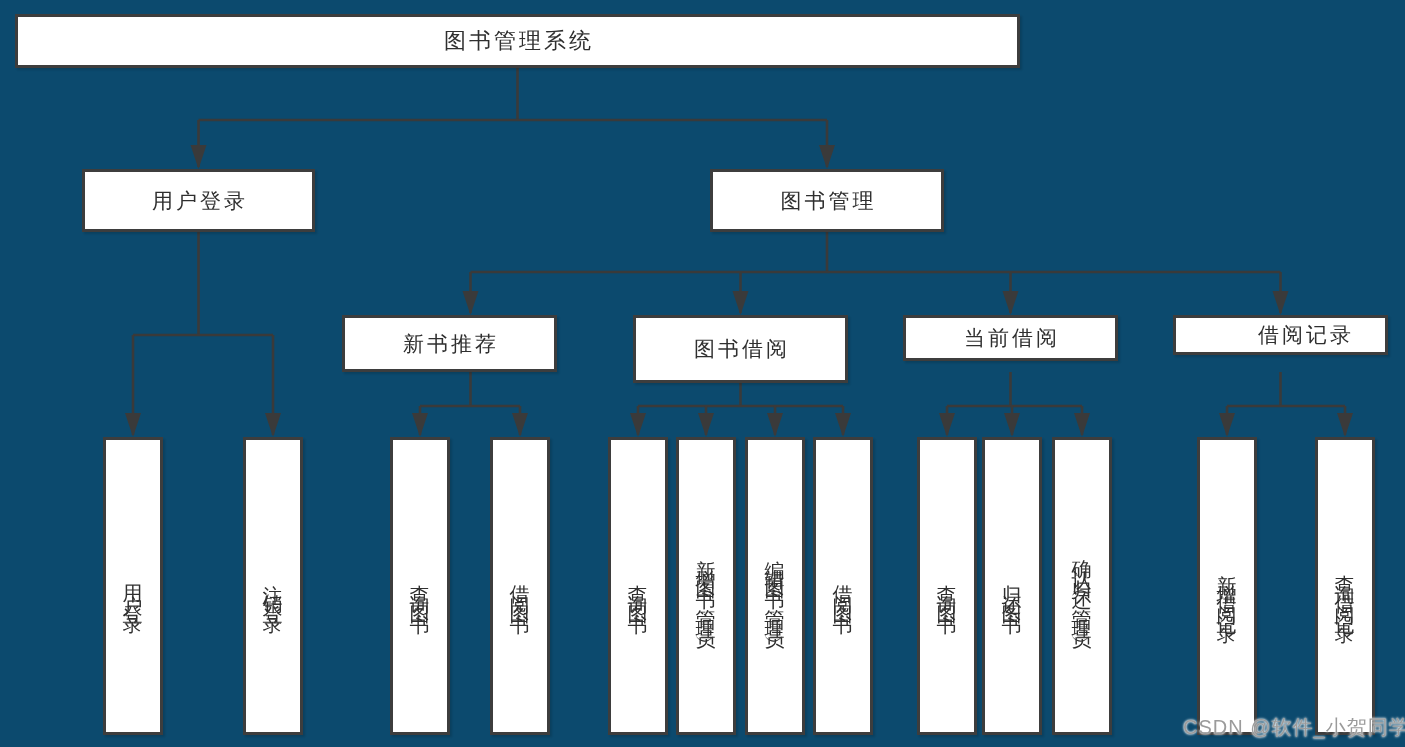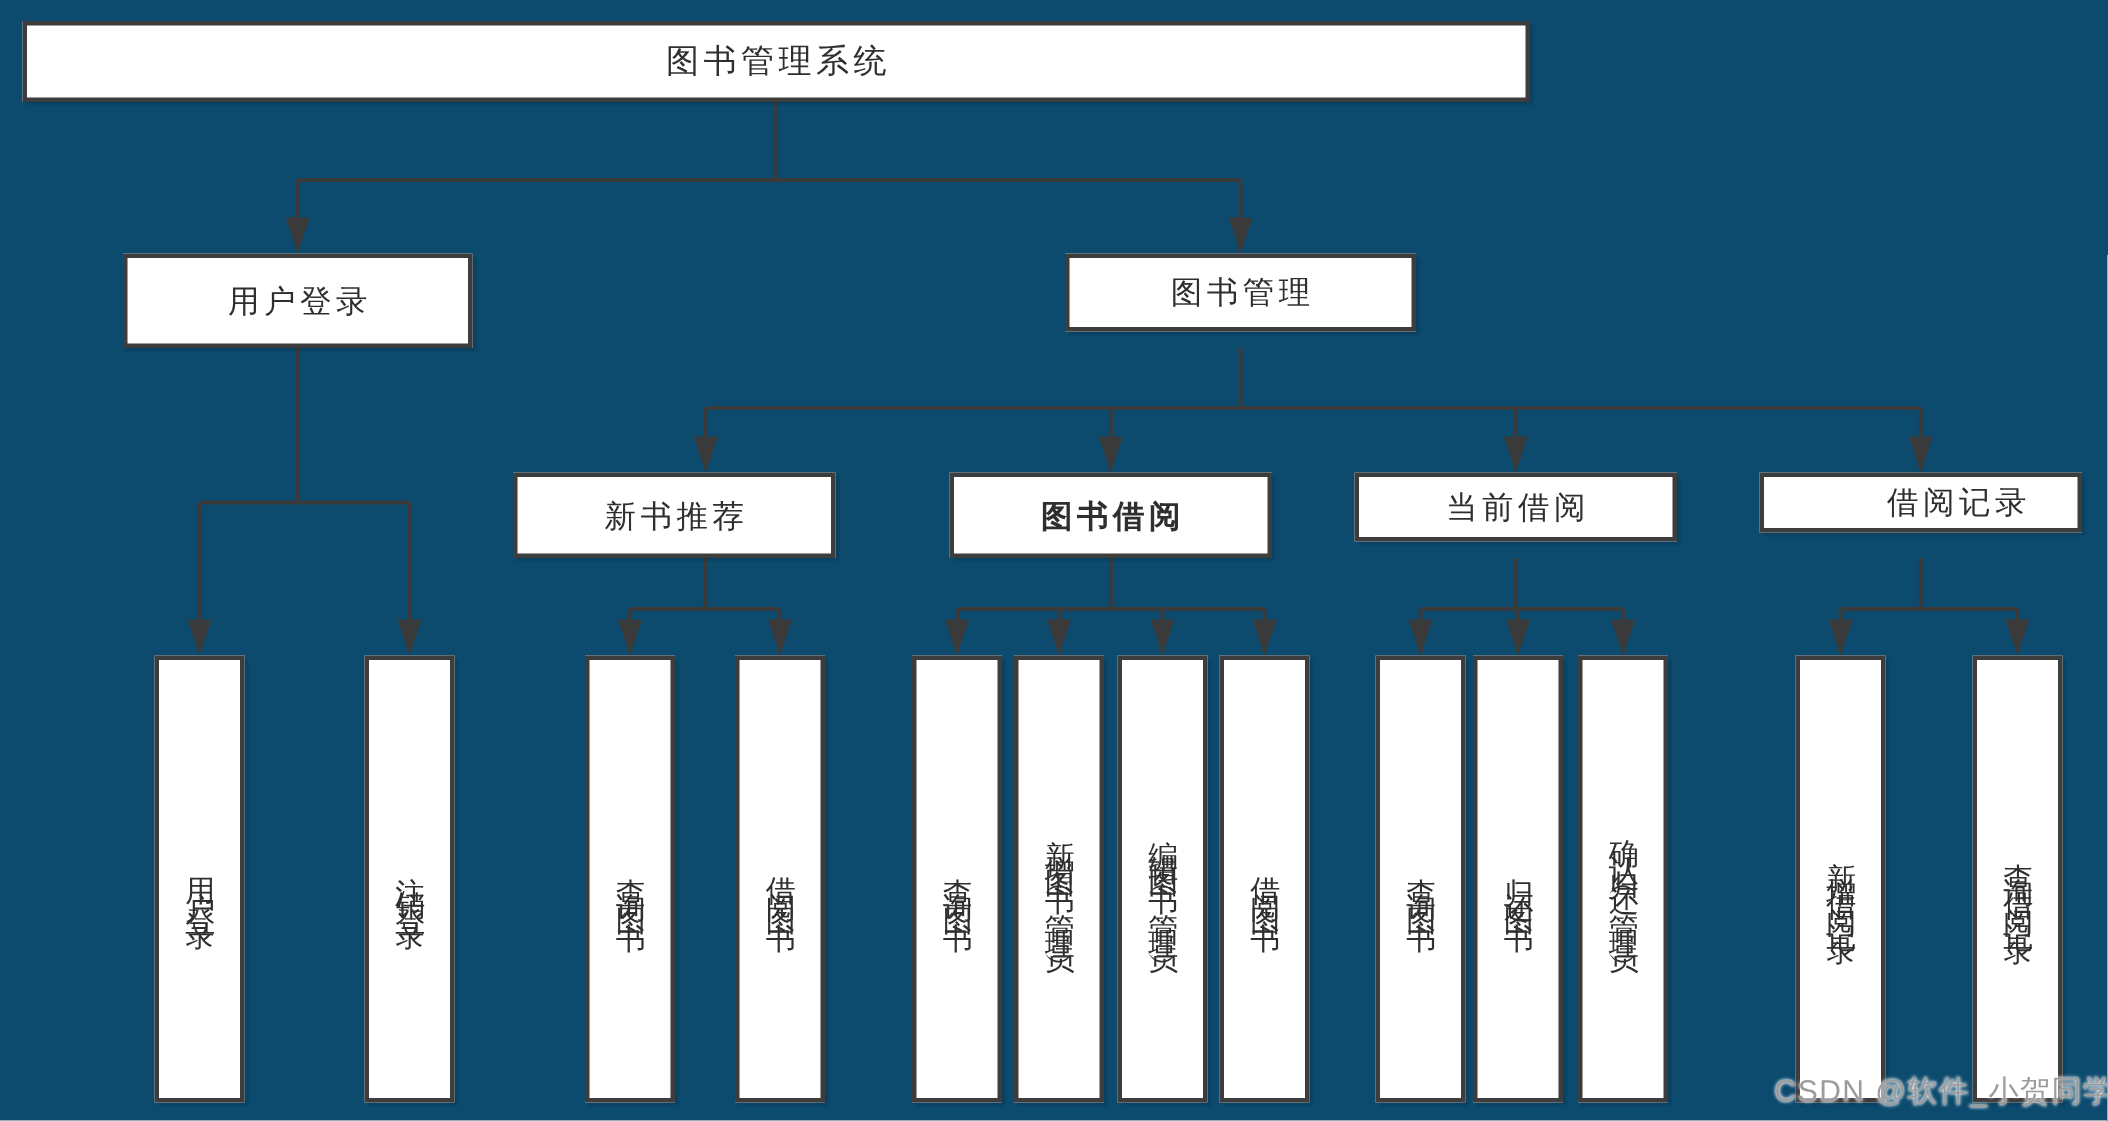--- a/index.html
+++ b/index.html
@@ -132,24 +132,24 @@
       <polygon points="1012,437 1004,413 1020,413"></polygon>
       <polygon points="1082,437 1074,413 1090,413"></polygon>
       <polygon points="1227,437 1219,413 1235,413"></polygon>
       <polygon points="1345,437 1337,413 1353,413"></polygon>
     </g>
   </svg>
 
   <div class="box hbox root" style="left:15px; top:14px; width:1005px; height:54px;">图书管理系统</div>
 
   <div class="box hbox" style="left:82px; top:169px; width:233px; height:63px;">用户登录</div>
-  <div class="box hbox" style="left:710px; top:169px; width:234px; height:52px;">图书管理</div>
+  <div class="box hbox" style="left:710px; top:169px; width:234px; height:63px;">图书管理</div>
 
   <div class="box hbox" style="left:342px; top:315px; width:215px; height:57px;">新书推荐</div>
-  <div class="box hbox" style="left:633px; top:315px; width:215px; height:57px;font-weight:bold;">图书借阅</div>
+  <div class="box hbox" style="left:633px; top:315px; width:215px; height:68px;">图书借阅</div>
   <div class="box hbox" style="left:903px; top:315px; width:215px; height:46px;">当前借阅</div>
   <div class="box hbox" style="left:1173px; top:315px; width:215px; height:40px;padding-left:48px;">借阅记录</div>
 
   <div class="box vbox" style="left:103px; top:437px; width:60px; height:298px;">用户登录</div>
   <div class="box vbox" style="left:243px; top:437px; width:60px; height:298px;">注销登录</div>
 
   <div class="box vbox" style="left:390px; top:437px; width:60px; height:298px;">查询图书</div>
   <div class="box vbox" style="left:490px; top:437px; width:60px; height:298px;">借阅图书</div>
 
   <div class="box vbox" style="left:608px; top:437px; width:60px; height:298px;">查询图书</div>

